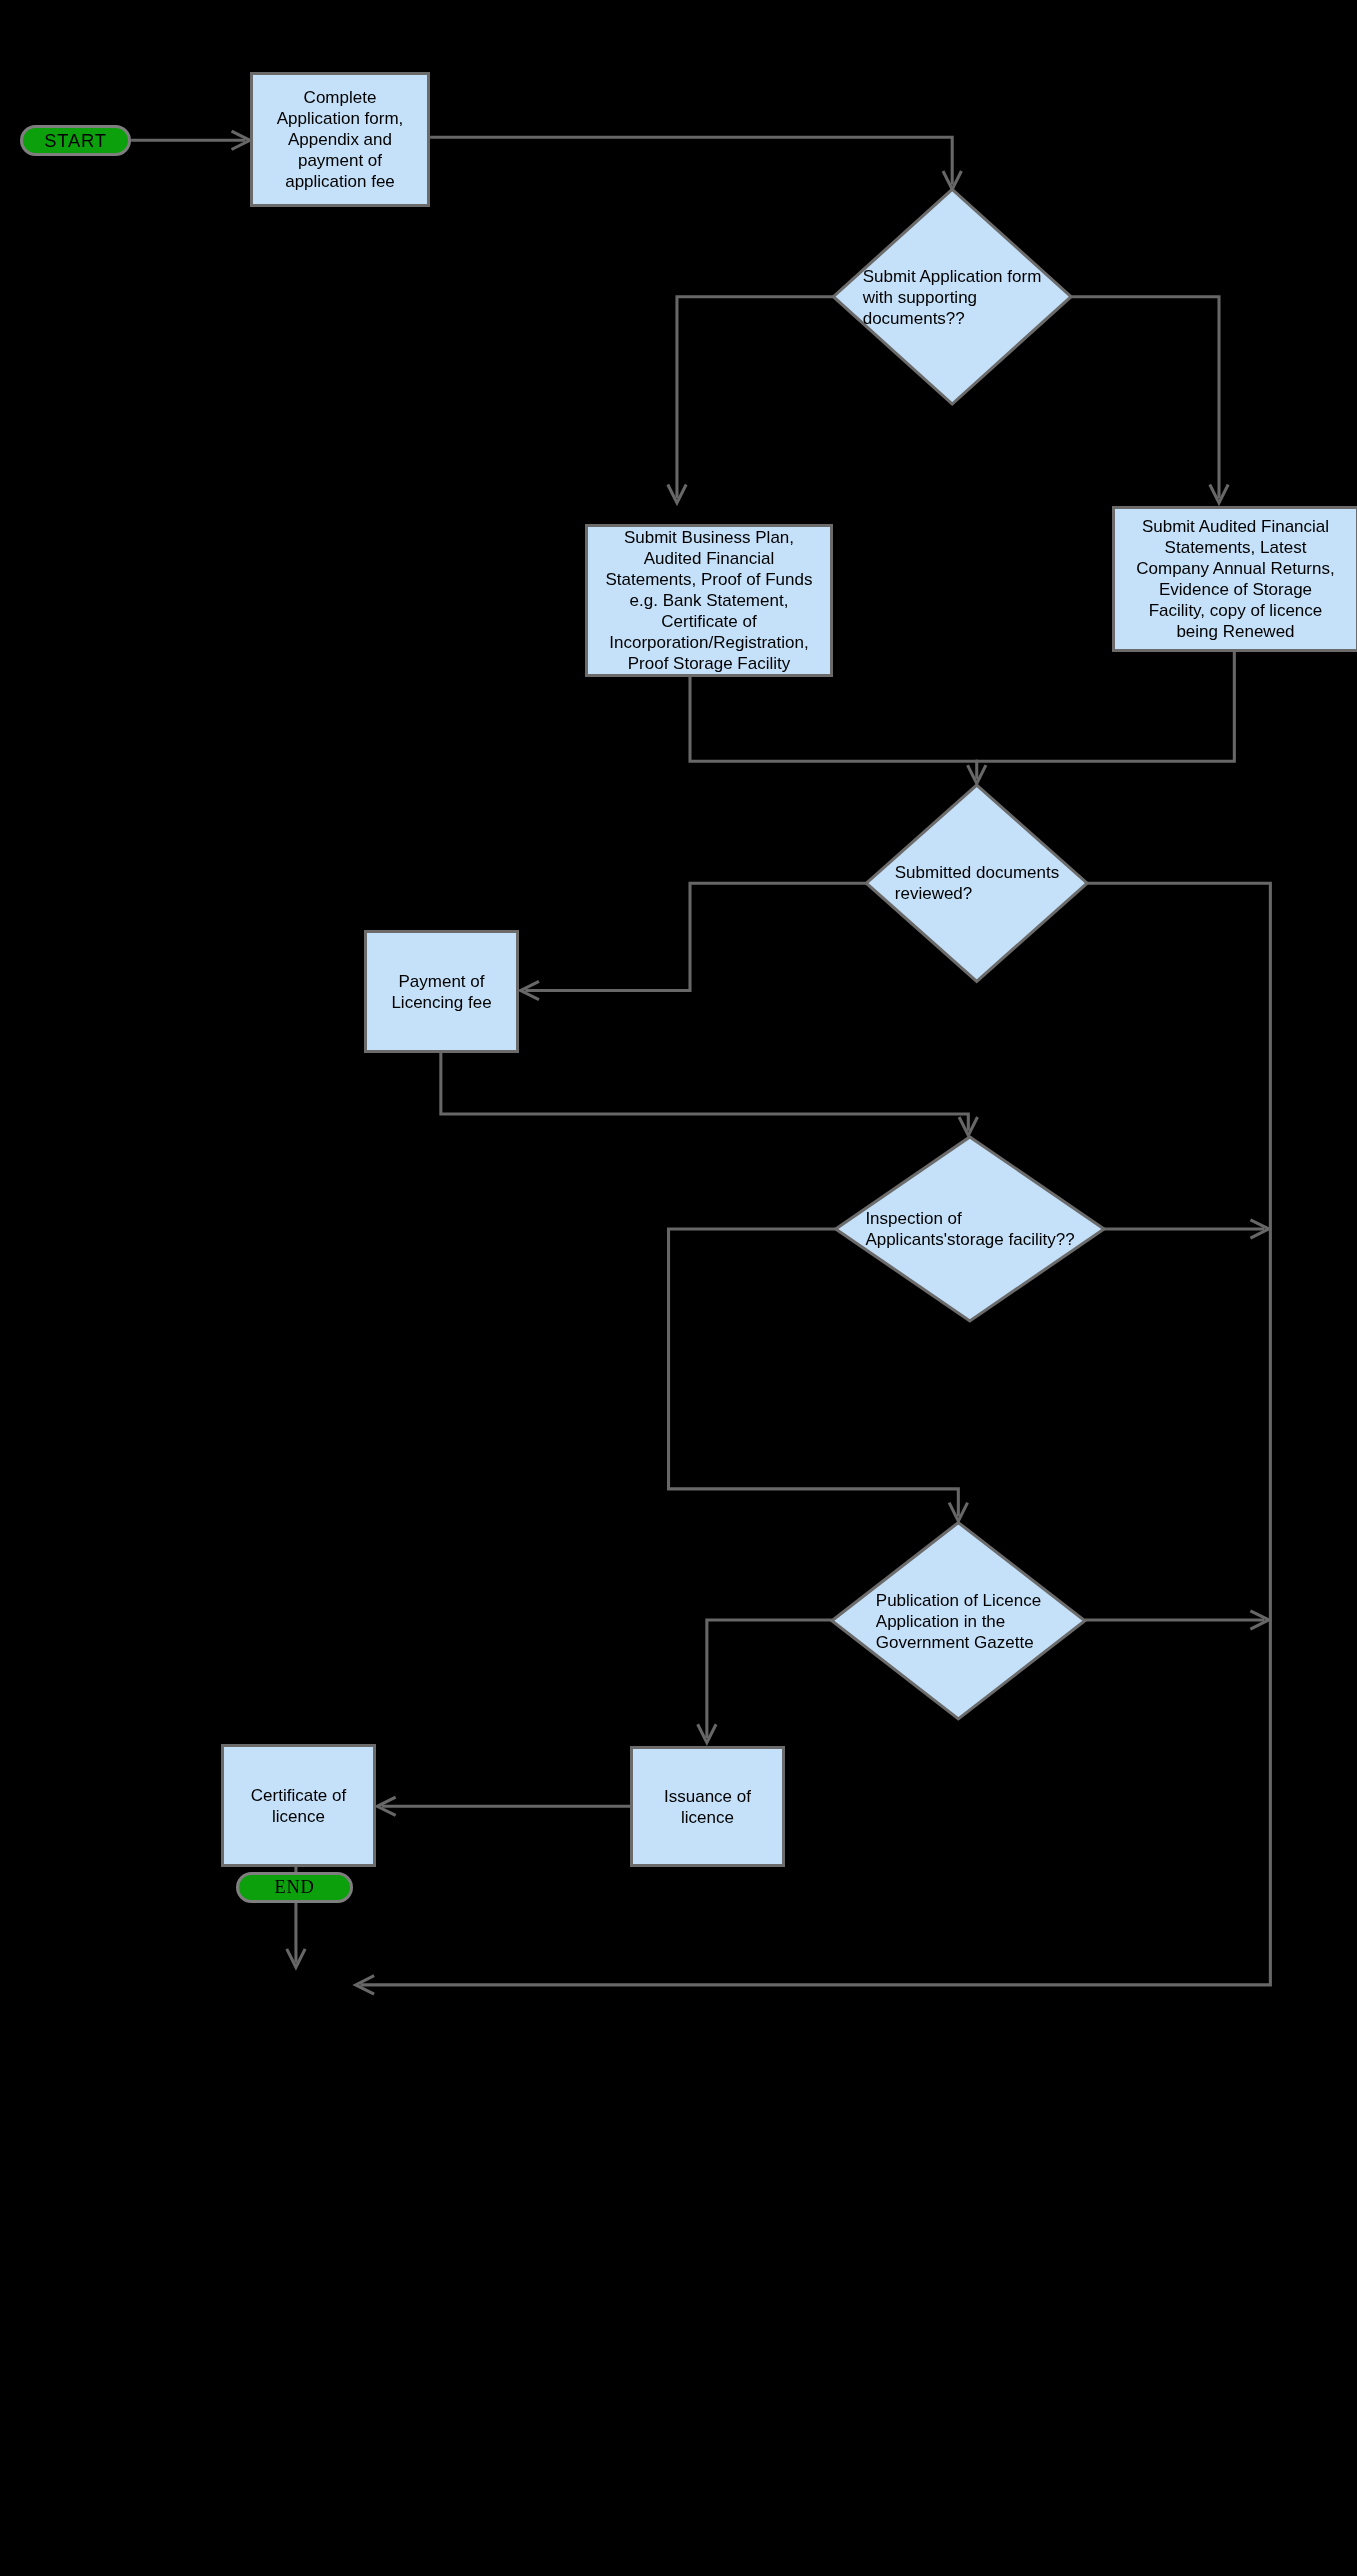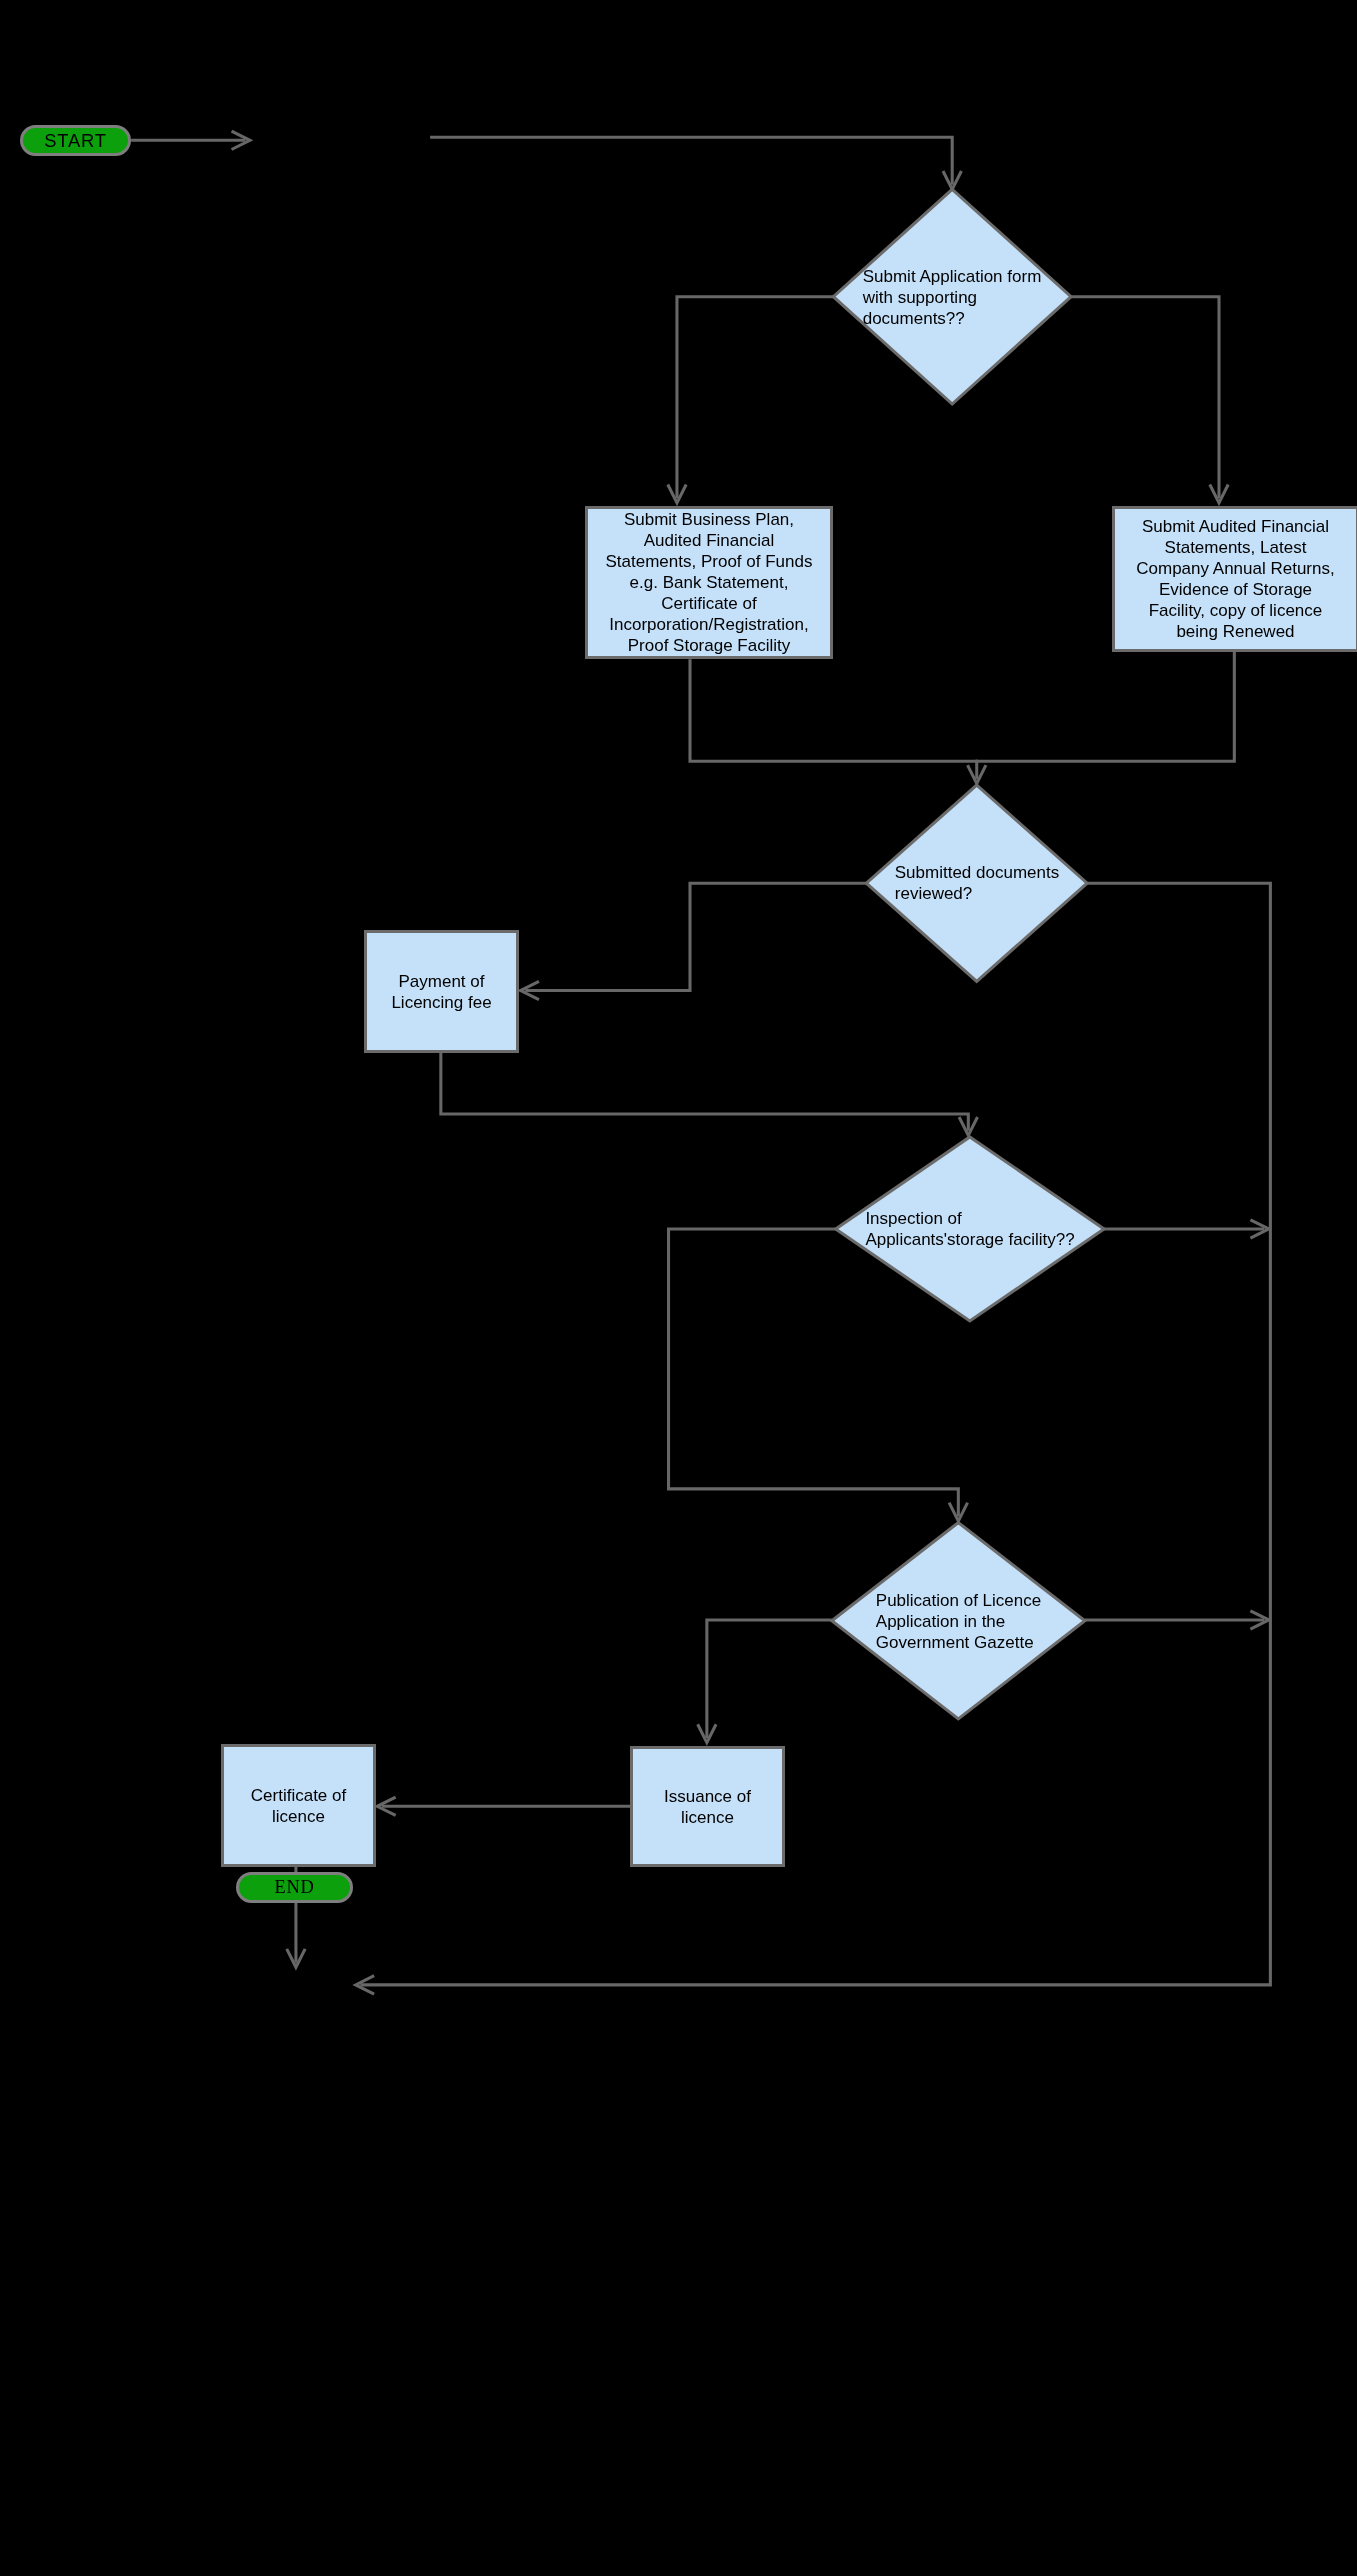--- a/index.html
+++ b/index.html
@@ -85,22 +85,29 @@
   </svg>
 
   <div class="node terminal" style="left:20px;top:125px;width:111px;height:31px;">
     <span class="label">START</span>
   </div>
 
   <div class="node terminal" style="left:236px;top:1872px;width:117px;height:31px;font-family:Liberation Serif, serif;">
     <span class="label">END</span>
   </div>
 
+  <div class="node process" style="left:250px;top:72px;width:180px;height:135px;">
+    <span class="label">Complete
+Application form,
+Appendix and
+payment of
+application fee</span>
+  </div>
 
-  <div class="node process" style="left:585px;top:506px;width:248px;height:153px;">
+  <div class="node process" style="left:585px;top:524px;width:248px;height:153px;">
     <span class="label">Submit Business Plan,
 Audited Financial
 Statements, Proof of Funds
 e.g. Bank Statement,
 Certificate of
 Incorporation/Registration,
 Proof Storage Facility</span>
   </div>
 
   <div class="node process" style="left:1112px;top:506px;width:247px;height:146px;">

